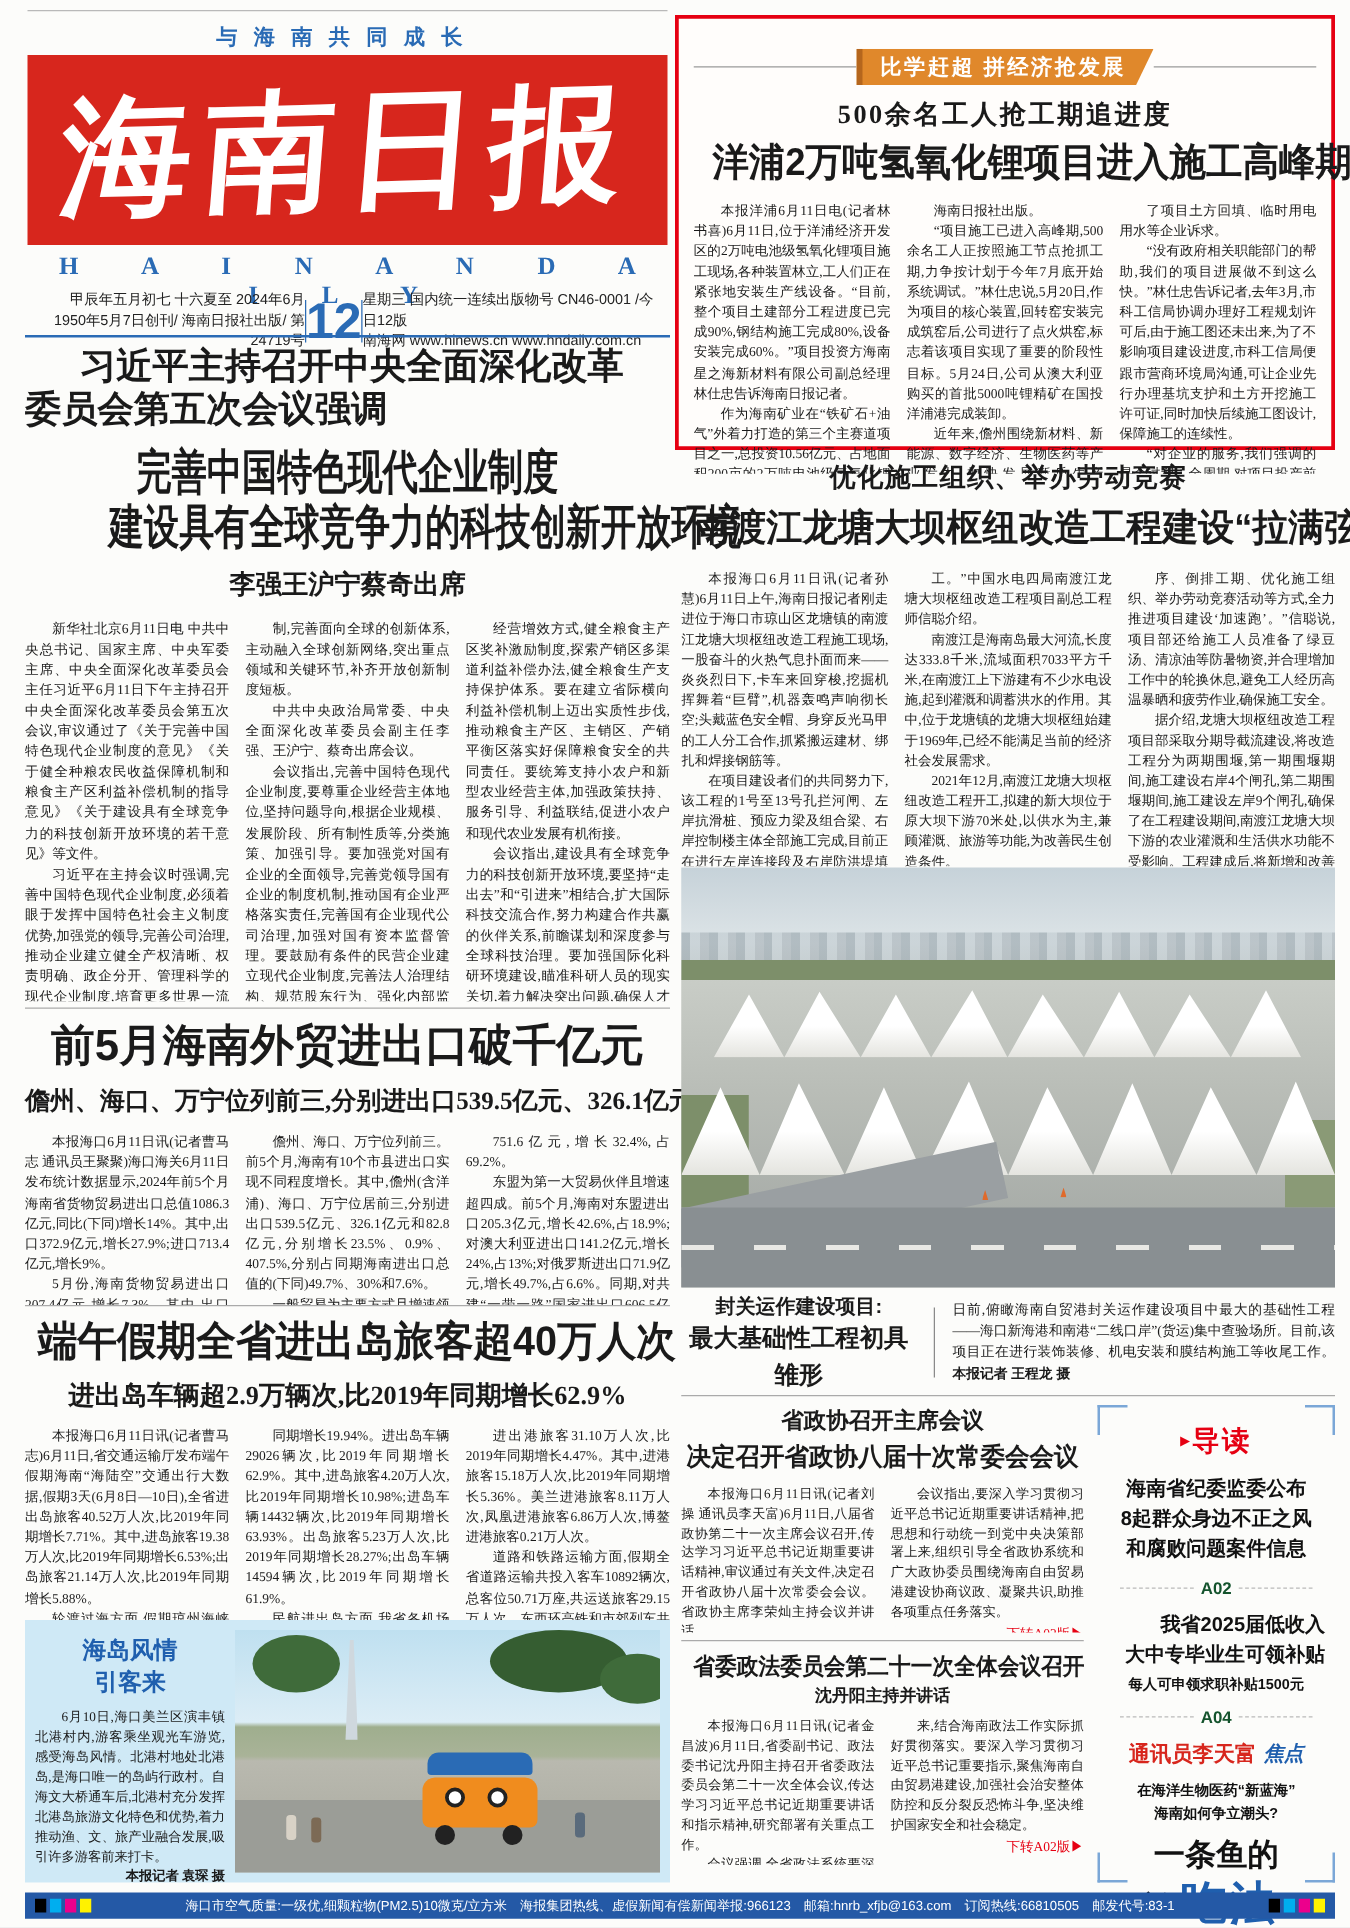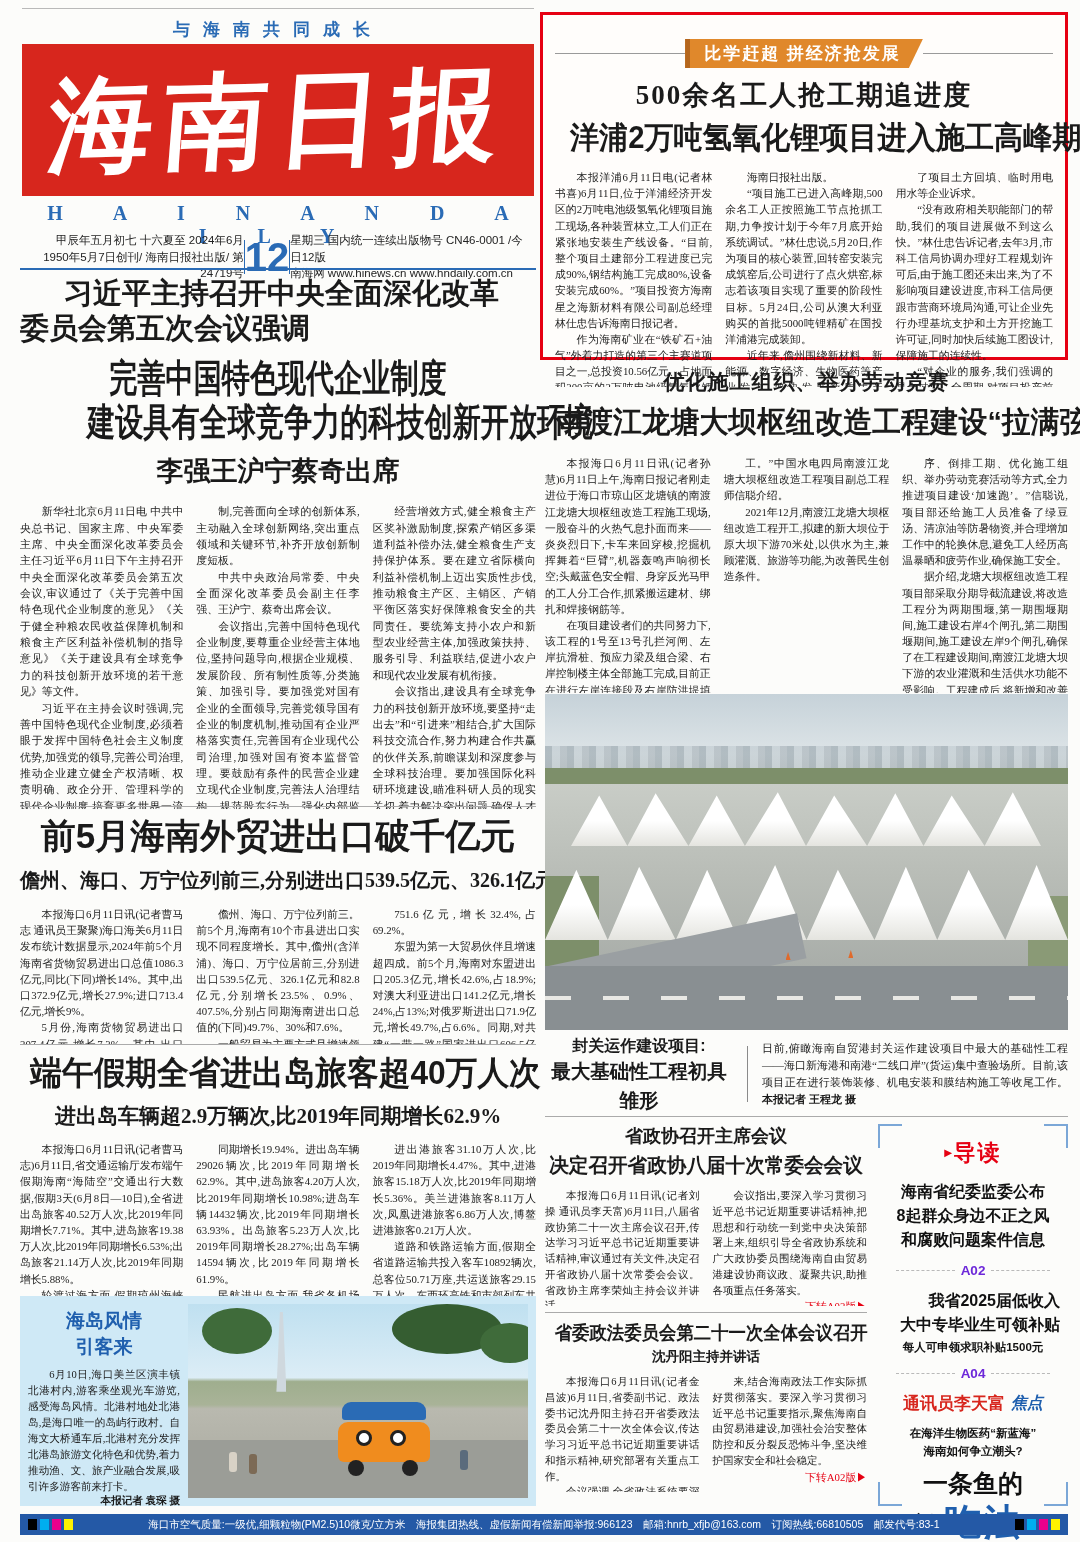--- a/index.html
+++ b/index.html
@@ -26,36 +26,36 @@
   .dl-num { color:#2a6bb5; font-size:40px; font-weight:bold; font-family:"Liberation Sans",sans-serif; line-height:1; }
   .blue-rule { left:20px; top:268px; width:516px; height:2px; background:#2a6bb5; }
 
   
   .libox { left:540px; top:12px; width:528px; height:348px; border:3px solid #e60012; background:#fffdfb; padding:8px 12px 6px; }
   .badge-row { display:flex; align-items:center; margin-top:16px; }
   .badge-line { flex:1; height:1px; background:#9a9a9a; }
   .badge { background:#e0882b; border-left:5px solid #b5661d; color:#fff; font-family:"Liberation Sans",sans-serif;
            font-weight:bold; font-size:17px; letter-spacing:2px; padding:3px 22px 3px 14px;
            clip-path:polygon(0 0,100% 0,calc(100% - 14px) 100%,0 100%); }
-  .li-kicker { text-align:center; font-weight:bold; font-size:27px; letter-spacing:2px; margin-top:9px; }
+  .li-kicker { text-align:center; font-weight:bold; font-size:21px; letter-spacing:2px; margin-top:9px; }
   .li-head { text-align:center; font-family:"Liberation Sans",sans-serif; font-weight:900; font-size:31px;
              margin-top:4px; white-space:nowrap; transform:scaleX(.94); transform-origin:center; }
   .cols { display:flex; gap:13px; overflow:hidden; text-align:justify; }
   .cols .col { flex:1; }
   .cols p { margin:0; text-indent:2em; font-size:10.8px; line-height:1.5; }
   .li-body { margin-top:10px; height:218px; }
 
   
   .lead { left:20px; top:276px; width:516px; font-family:"Liberation Sans",sans-serif; }
   .lead-k1 { font-size:29px; font-weight:800; padding-left:44px; line-height:1.2; }
   .lead-k2 { font-size:29px; font-weight:800; line-height:1.2; }
   .lead-h1,.lead-h2 { text-align:center; font-weight:900; font-size:38px; white-space:nowrap;
                       transform:scaleX(.74); transform-origin:center; line-height:1.18; }
   .lead-h1 { margin-top:10px; }
-  .lead-att { text-align:center; font-weight:bold; font-size:27px; margin-top:8px; }
+  .lead-att { text-align:center; font-weight:bold; font-size:21px; margin-top:8px; }
   .lead-body { margin-top:14px; height:306px; font-family:"Liberation Serif",serif; }
   .lead-body p { font-size:10.9px; }
 
   .hrule { height:1px; background:#aaa; }
   .r1 { left:20px; top:806px; width:516px; }
   .r2 { left:20px; top:1044px; width:516px; }
   .r3 { left:545px; top:1116px; width:523px; }
   .r4 { left:545px; top:1312px; width:322px; }
 
   
@@ -141,21 +141,21 @@
   .c-tl { left:0; top:0; border-left-width:2px; border-top-width:2px; }
   .c-tr { right:0; top:0; border-right-width:2px; border-top-width:2px; }
   .c-bl { left:0; bottom:0; border-left-width:2px; border-bottom-width:2px; }
   .c-br { right:0; bottom:0; border-right-width:2px; border-bottom-width:2px; }
   .g-title { color:#e60012; font-weight:900; font-size:22px; letter-spacing:2px; }
   .g-arrow { font-size:14px; vertical-align:3px; }
   .g-item { font-weight:800; font-size:16px; line-height:1.5; margin-top:12px; white-space:pre-line; color:#111; }
   .g-sub { font-weight:bold; font-size:11.5px; margin-top:3px; color:#111; }
   .g-page { display:flex; align-items:center; gap:6px; margin:11px 10px; }
   .g-dash { flex:1; border-top:1px dashed #b9b9b9; }
-  .g-num { color:#6d28d9; font-weight:bold; font-size:13.5px; }
+  .g-num { color:#14532d; font-weight:bold; font-size:13.5px; }
   .g-obs { display:flex; align-items:center; justify-content:center; gap:6px; margin-top:8px; }
   .g-brand { color:#d7261d; font-family:"Liberation Serif",serif; font-weight:900; font-size:17px; }
   .g-tag { color:#1f5fae; font-family:"DejaVu Serif",serif; font-style:italic; font-weight:bold; font-size:16px; }
   .g-q { font-weight:bold; font-size:11.5px; line-height:1.6; margin-top:9px; white-space:pre-line; color:#111; }
   .g-big1 { font-weight:900; font-size:25px; margin-top:6px; color:#111; }
   .g-big2 { font-weight:900; font-size:21px; color:#111; margin-top:-2px; }
   .g-big2 .word { color:#1f5fae; font-size:37px; letter-spacing:2px; vertical-align:-4px; }
 
   
   .footer { left:20px; top:1514px; width:1048px; height:21px; background:#2459a6; color:#fff;
@@ -318,20 +318,21 @@
   <div class="abs dam">
     <div class="dam-k">优化施工组织、举办劳动竞赛</div>
     <div class="dam-h">南渡江龙塘大坝枢纽改造工程建设“拉满弦”</div>
     <div class="cols dam-body">
       <div class="col">
           <p>本报海口6月11日讯(记者孙慧)6月11日上午,海南日报记者刚走进位于海口市琼山区龙塘镇的南渡江龙塘大坝枢纽改造工程施工现场,一股奋斗的火热气息扑面而来——炎炎烈日下,卡车来回穿梭,挖掘机挥舞着“巨臂”,机器轰鸣声响彻长空;头戴蓝色安全帽、身穿反光马甲的工人分工合作,抓紧搬运建材、绑扎和焊接钢筋等。</p>
           <p>在项目建设者们的共同努力下,该工程的1号至13号孔拦河闸、左岸抗滑桩、预应力梁及组合梁、右岸控制楼主体全部施工完成,目前正在进行左岸连接段及右岸防洪堤填筑和剩余收尾工作。</p>
         </div>
       <div class="col">
           <p>工。”中国水电四局南渡江龙塘大坝枢纽改造工程项目副总工程师信聪介绍。</p>
+          <p>南渡江是海南岛最大河流,长度达333.8千米,流域面积7033平方千米,在南渡江上下游建有不少水电设施,起到灌溉和调蓄洪水的作用。其中,位于龙塘镇的龙塘大坝枢纽始建于1969年,已经不能满足当前的经济社会发展需求。</p>
           <p>2021年12月,南渡江龙塘大坝枢纽改造工程开工,拟建的新大坝位于原大坝下游70米处,以供水为主,兼顾灌溉、旅游等功能,为改善民生创造条件。</p>
         </div>
       <div class="col">
           <p>序、倒排工期、优化施工组织、举办劳动竞赛活动等方式,全力推进项目建设‘加速跑’。”信聪说,项目部还给施工人员准备了绿豆汤、清凉油等防暑物资,并合理增加工作中的轮换休息,避免工人经历高温暴晒和疲劳作业,确保施工安全。</p>
           <p>据介绍,龙塘大坝枢纽改造工程项目部采取分期导截流建设,将改造工程分为两期围堰,第一期围堰期间,施工建设右岸4个闸孔,第二期围堰期间,施工建设左岸9个闸孔,确保了在工程建设期间,南渡江龙塘大坝下游的农业灌溉和生活供水功能不受影响。工程建成后,将新增和改善海口市灌溉面积9.6万亩,年发电量可达2862万千瓦时,在全面提升海口市区及江东新区供水安全保障能力的同时,减轻大坝上游区域防洪排涝压力。</p>
         </div>
     </div>
   </div>
 
   <div class="aerial">

